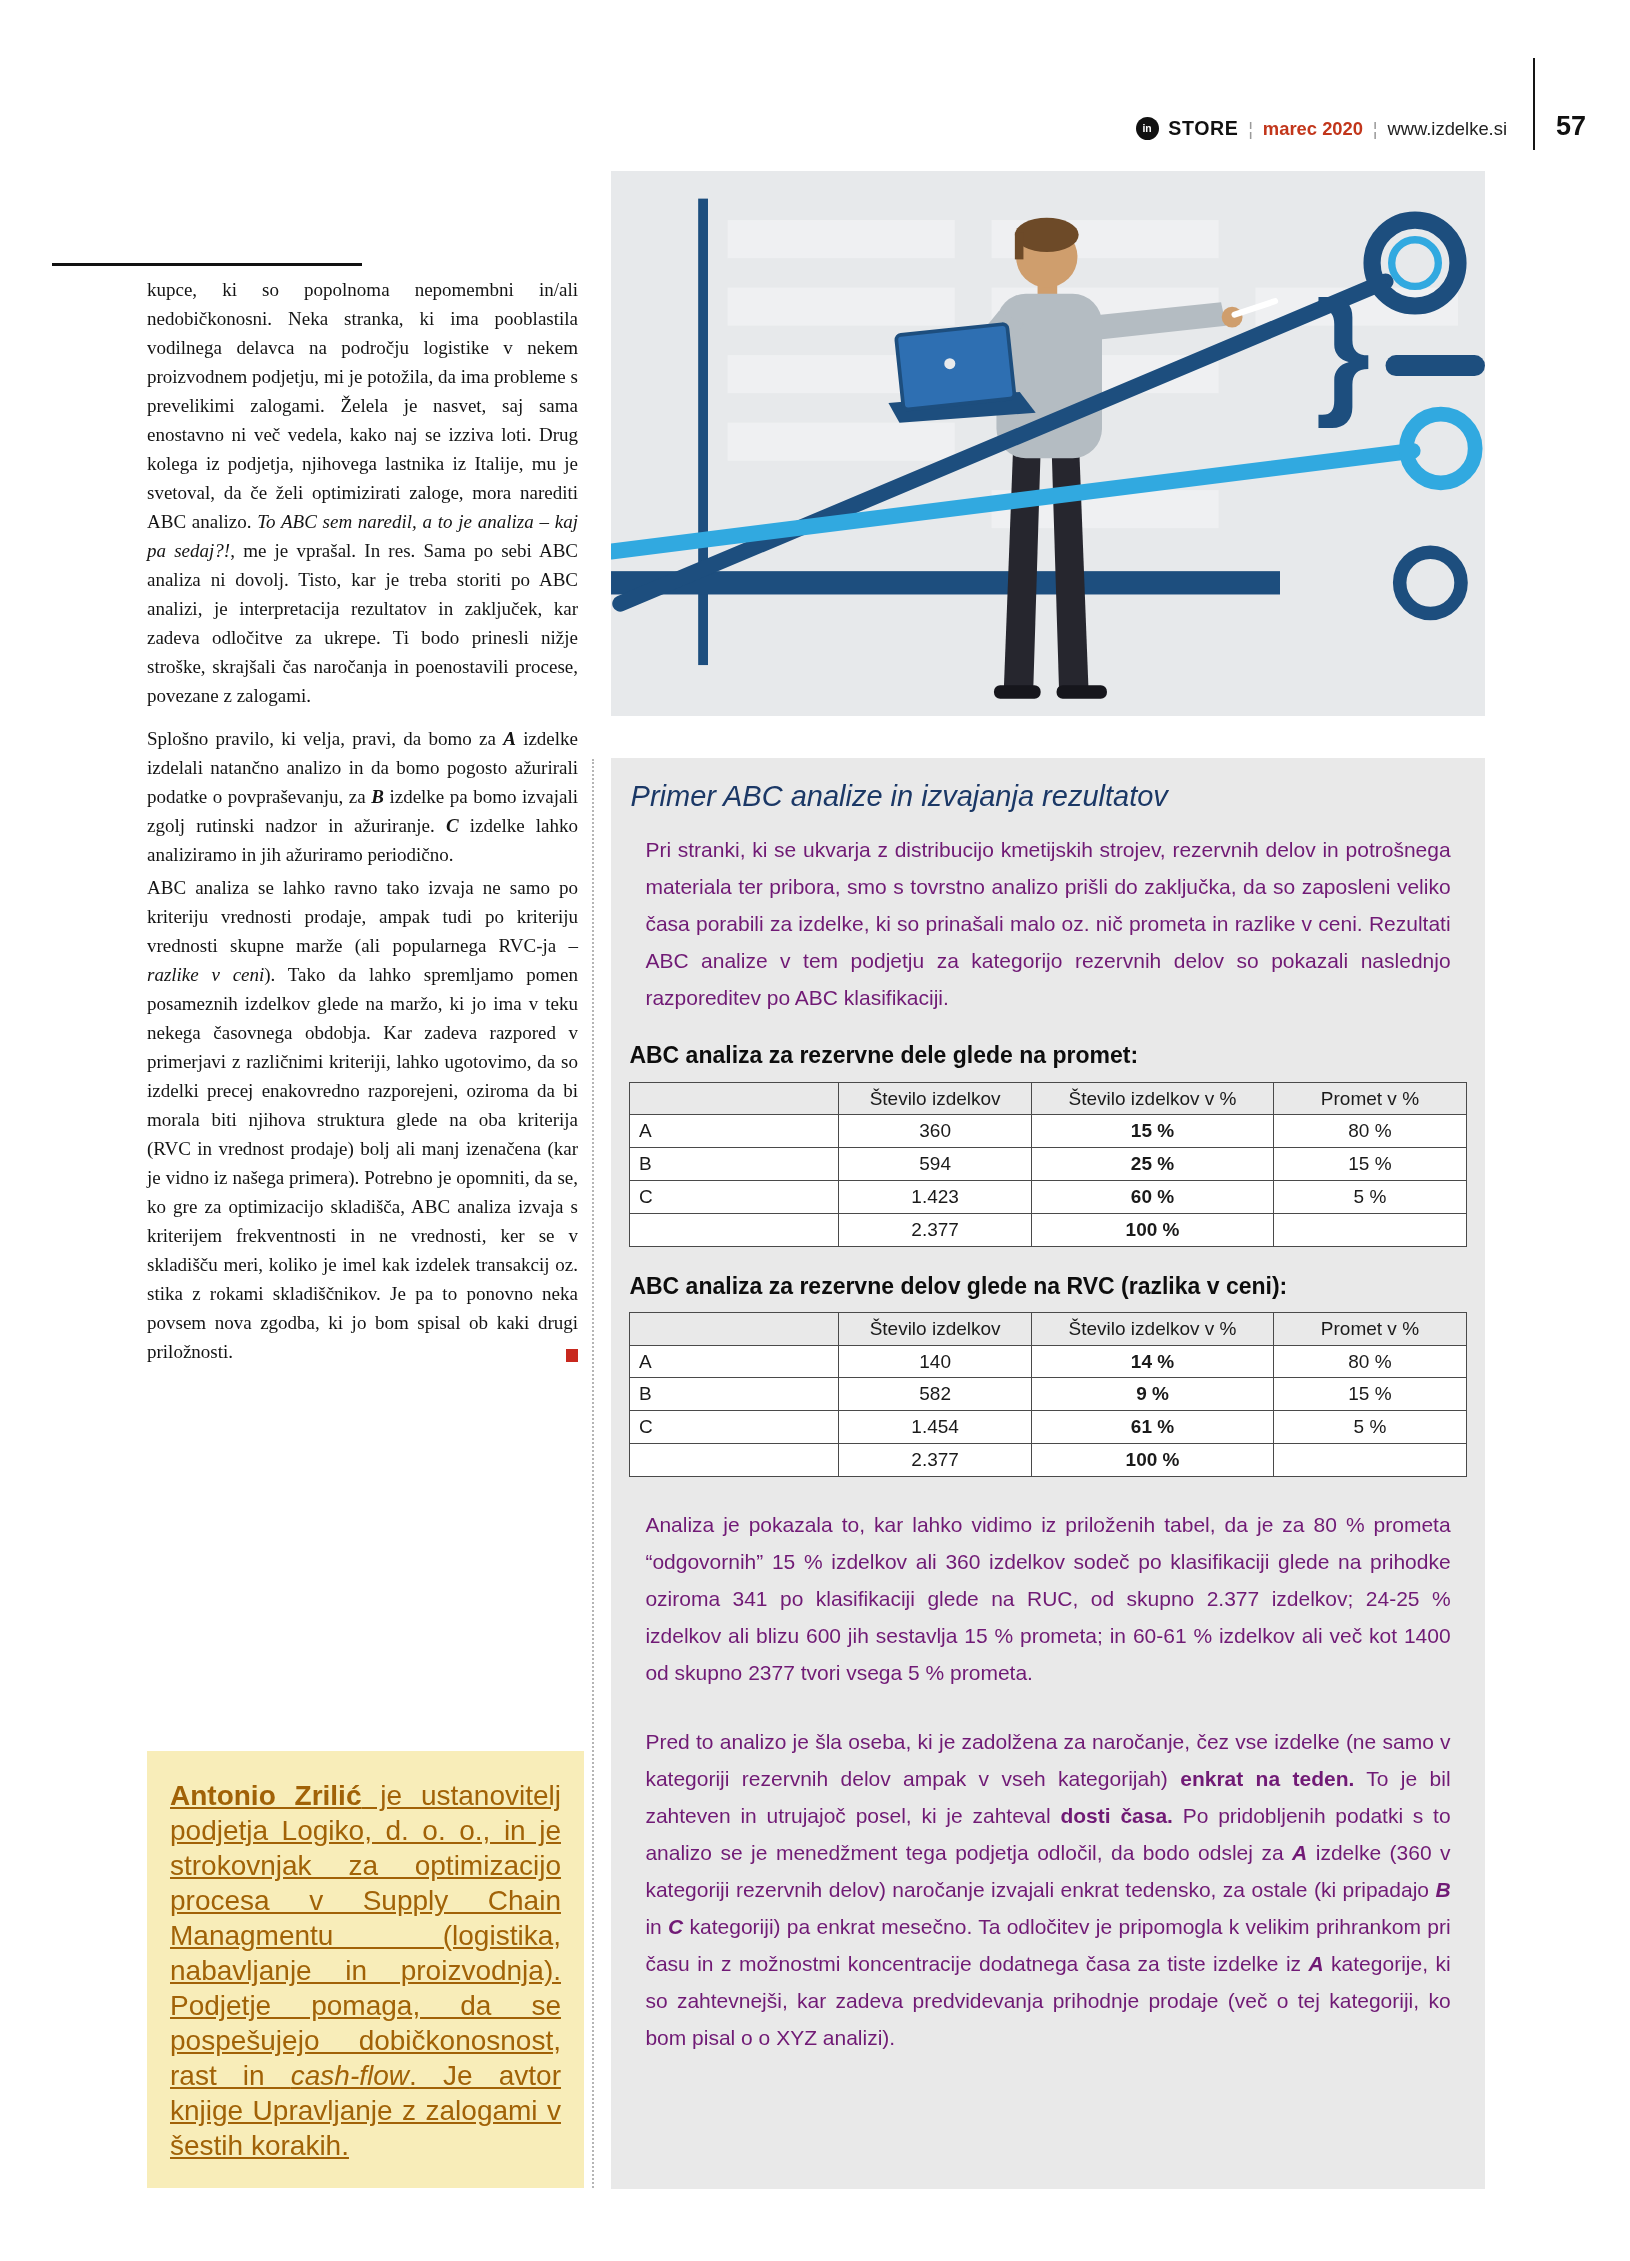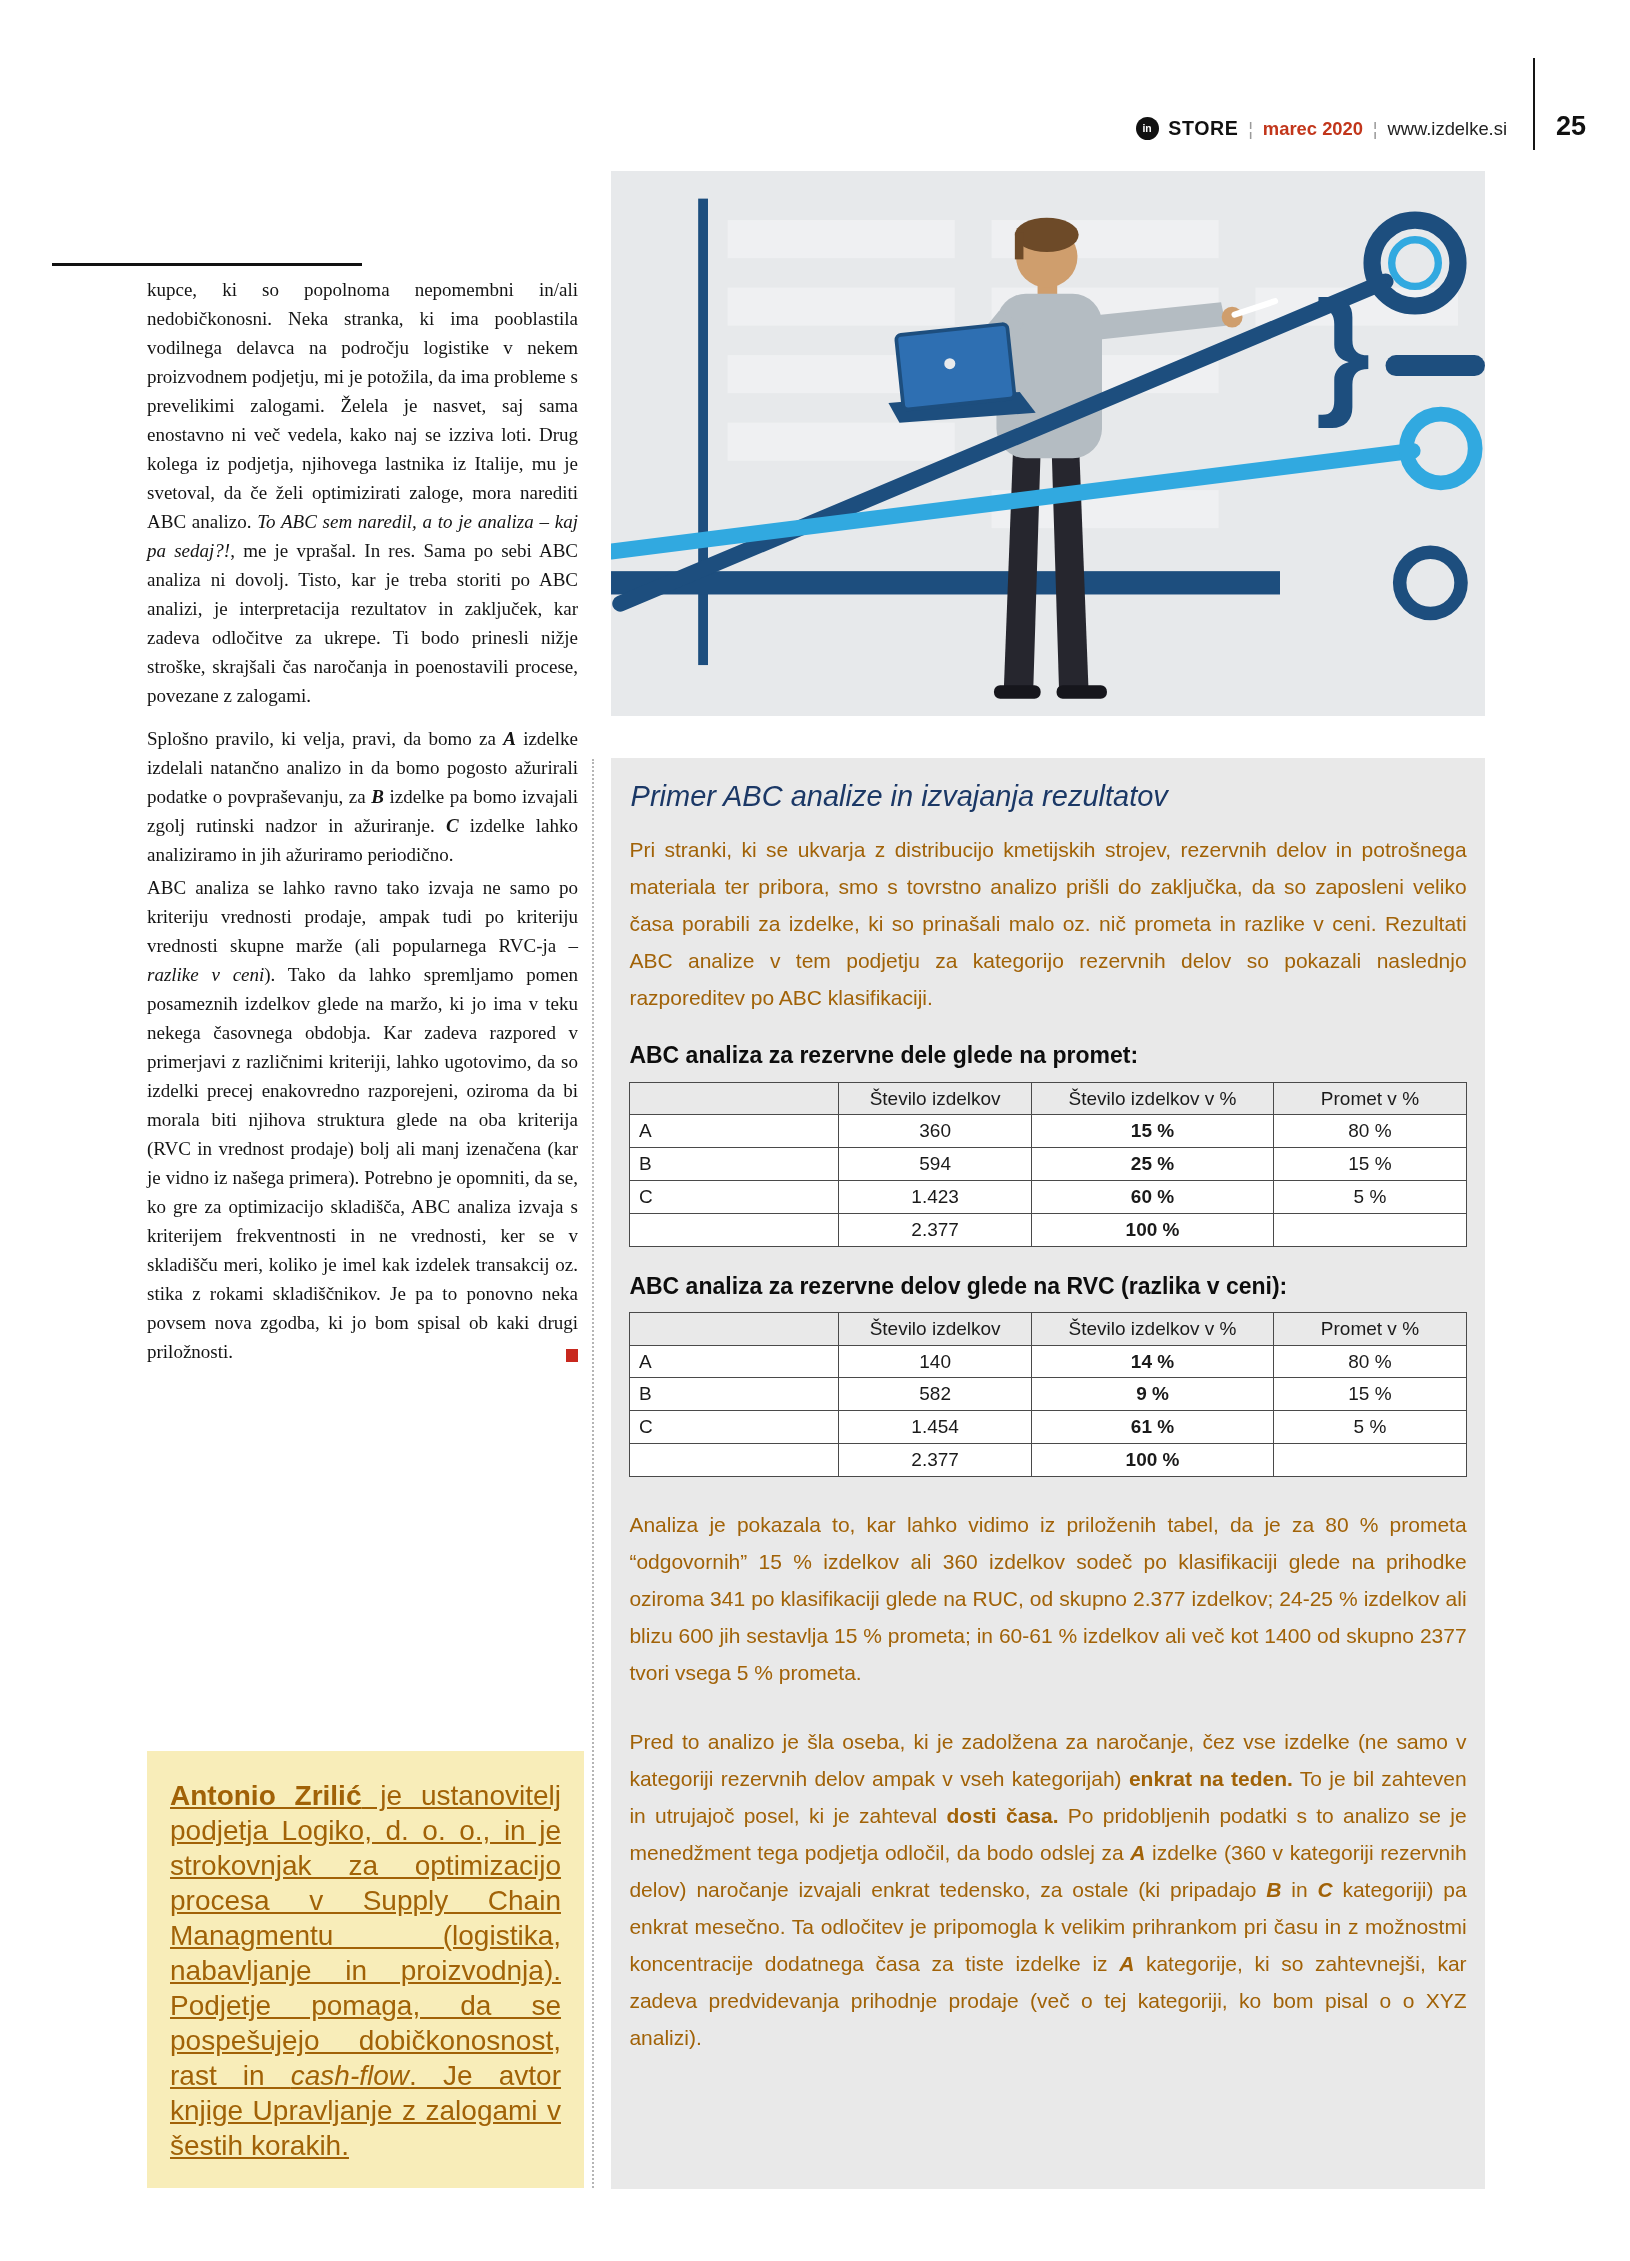--- a/index.html
+++ b/index.html
@@ -63,21 +63,21 @@
   
   .gray-box {
     position:absolute; left:611px; top:758px; width:874px; height:1431px;
     background:var(--box_gray,#e9e9e9); padding:22px 18.4px 24.6px; overflow:hidden;
   }
   .section-title {
     font-size:29px; font-weight:normal; font-style:italic;
     color:var(--title_navy,#1b3866); margin:0 0 18.4px 1.2px;
   }
   .body-text {
-    font-size:21px; line-height:37px; color:#a16207; text-align:justify; margin:0;
+    font-size:21px; line-height:37px; color:#701a75; text-align:justify; margin:16px;
   }
   .table-heading { font-size:23px; font-weight:bold; color:#0d0d0d; margin:26px 0 12.3px; }
   table.abc-table { width:100%; border-collapse:collapse; font-size:19px; color:#1a1a1a; }
   .abc-table th, .abc-table td { border:1.2px solid #4a4a4a; padding:4.9px 8.6px; text-align:center; }
   .abc-table th { font-weight:normal; background:transparent; }
   .abc-table td { background:#ffffff; }
   .abc-table td.rowlabel { text-align:left; }
   .abc-table td.boldcell { font-weight:bold; }
   .abc-table th:nth-child(1){ width:25%; }
   .abc-table th:nth-child(2){ width:23%;margin-top:24px; }
@@ -98,21 +98,21 @@
 
   <div class="header-meta">
     <span class="logo-circle">in</span>
     <span class="mag-name">STORE</span>
     <span class="header-sep">¦</span>
     <span class="issue">marec 2020</span>
     <span class="header-sep">¦</span>
     <span class="website">www.izdelke.si</span>
   </div>
   <div class="header-vrule"></div>
-  <div class="page-number">25</div>
+  <div class="page-number">57</div>
   <div class="top-rule"></div>
 
   <div class="left-col">
     <p class="para para-1"><span><span>kupce, ki so popolnoma nepomembni in/ali nedobičkonosni. Neka stranka, ki ima pooblastila vodilnega delavca na področju logistike v nekem proizvodnem podjetju, mi je potožila, da ima probleme s prevelikimi zalogami. Želela je nasvet, saj sama enostavno ni več vedela, kako naj se izziva loti. Drug kolega iz podjetja, njihovega lastnika iz Italije, mu je svetoval, da če želi optimizirati zaloge, mora narediti ABC analizo. </span><span class="seg-i">To ABC sem naredil, a to je analiza – kaj pa sedaj?!</span><span>, me je vprašal. In res. Sama po sebi ABC analiza ni dovolj. Tisto, kar je treba storiti po ABC analizi, je interpretacija rezultatov in zaključek, kar zadeva odločitve za ukrepe. Ti bodo prinesli nižje stroške, skrajšali čas naročanja in poenostavili procese, povezane z zalogami.</span></span></p>
     <p class="para para-2"><span><span>Splošno pravilo, ki velja, pravi, da bomo za </span><span class="seg-bi">A</span><span> izdelke izdelali natančno analizo in da bomo pogosto ažurirali podatke o povpraševanju, za </span><span class="seg-bi">B</span><span> izdelke pa bomo izvajali zgolj rutinski nadzor in ažuriranje. </span><span class="seg-bi">C</span><span> izdelke lahko analiziramo in jih ažuriramo periodično.</span></span></p>
     <p class="para para-3"><span><span>ABC analiza se lahko ravno tako izvaja ne samo po kriteriju vrednosti prodaje, ampak tudi po kriteriju vrednosti skupne marže (ali popularnega RVC-ja – </span><span class="seg-i">razlike v ceni</span><span>). Tako da lahko spremljamo pomen posameznih izdelkov glede na maržo, ki jo ima v teku nekega časovnega obdobja. Kar zadeva razpored v primerjavi z različnimi kriteriji, lahko ugotovimo, da so izdelki precej enakovredno razporejeni, oziroma da bi morala biti njihova struktura glede na oba kriterija (RVC in vrednost prodaje) bolj ali manj izenačena (kar je vidno iz našega primera). Potrebno je opomniti, da se, ko gre za optimizacijo skladišča, ABC analiza izvaja s kriterijem frekventnosti in ne vrednosti, ker se v skladišču meri, koliko je imel kak izdelek transakcij oz. stika z rokami skladiščnikov. Je pa to ponovno neka povsem nova zgodba, ki jo bom spisal ob kaki drugi priložnosti.</span></span><span class="endmark"></span></p>
   </div>
 
   <div class="bio-box">
     <div class="bio-text"><span class="seg-b">Antonio Zrilić</span><span> je ustanovitelj podjetja Logiko, d. o. o., in je strokovnjak za optimizacijo procesa v Supply Chain Managmentu (logistika, nabavljanje in proizvodnja). Podjetje pomaga, da se pospešujejo dobičkonosnost, rast in </span><span class="seg-i">cash-flow</span><span>. Je avtor knjige Upravljanje z zalogami v šestih korakih.</span></div>

